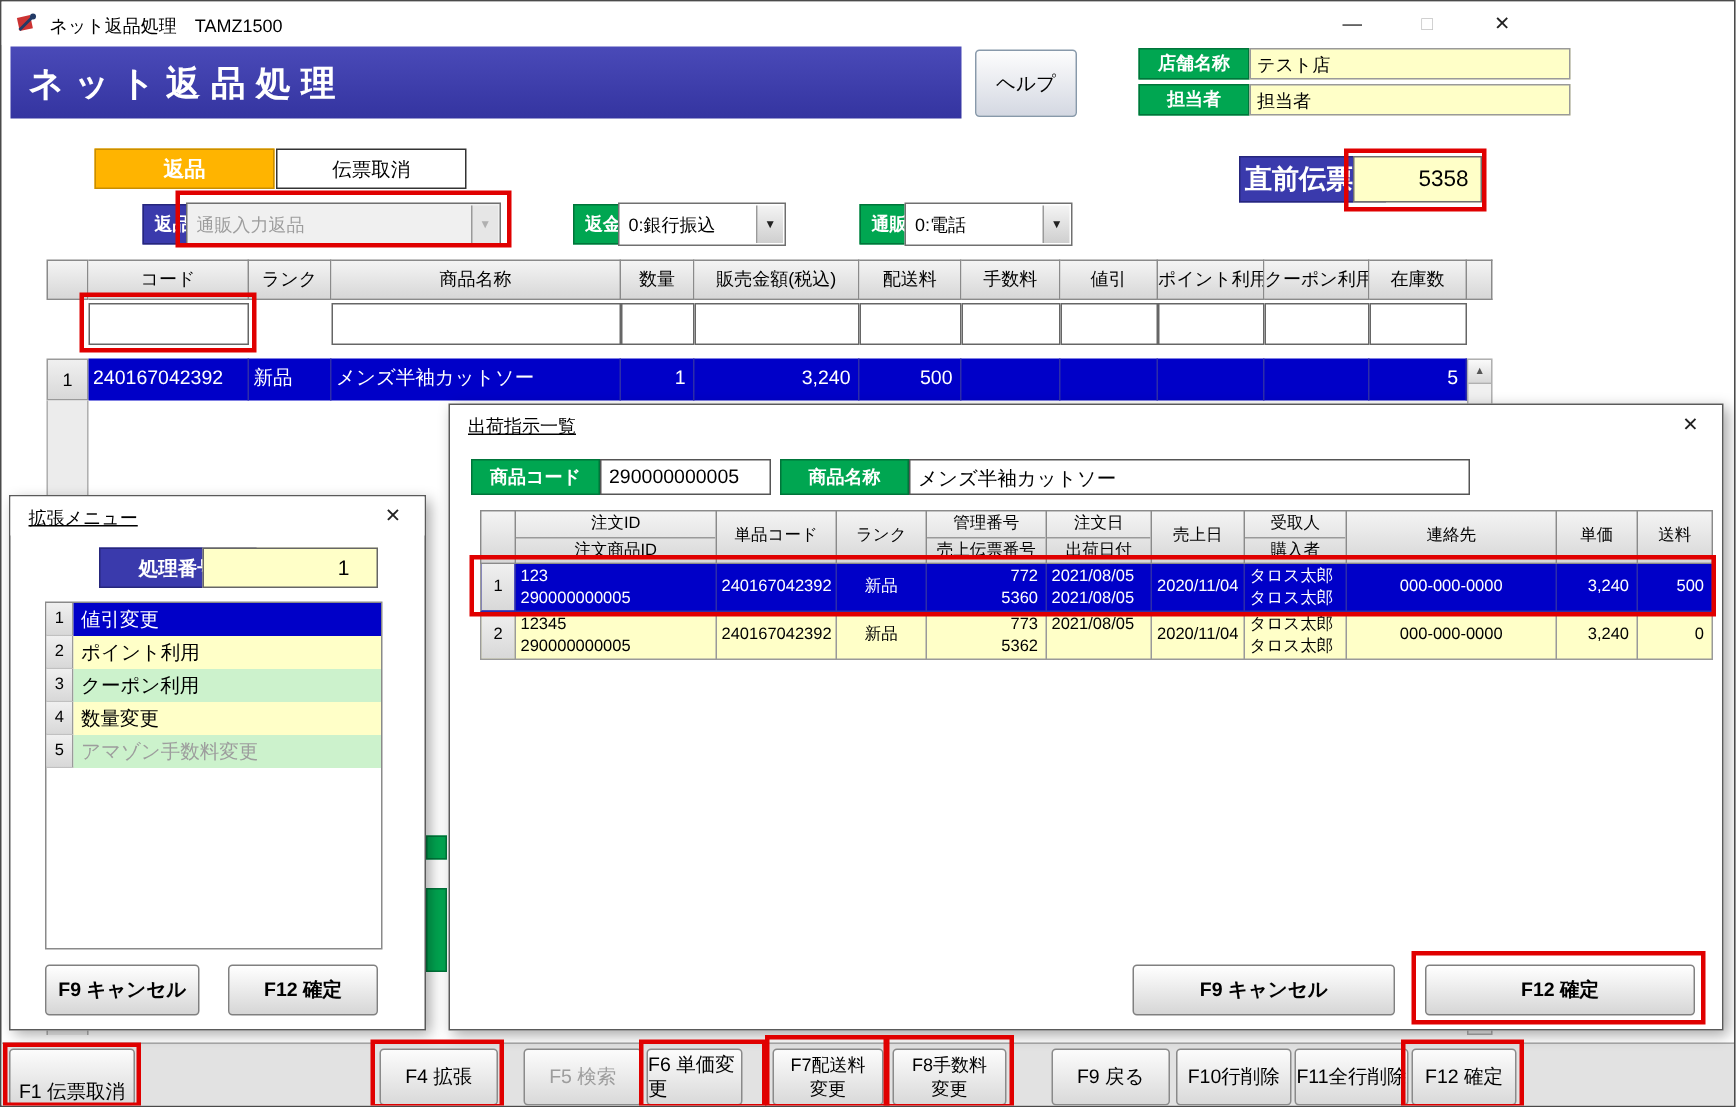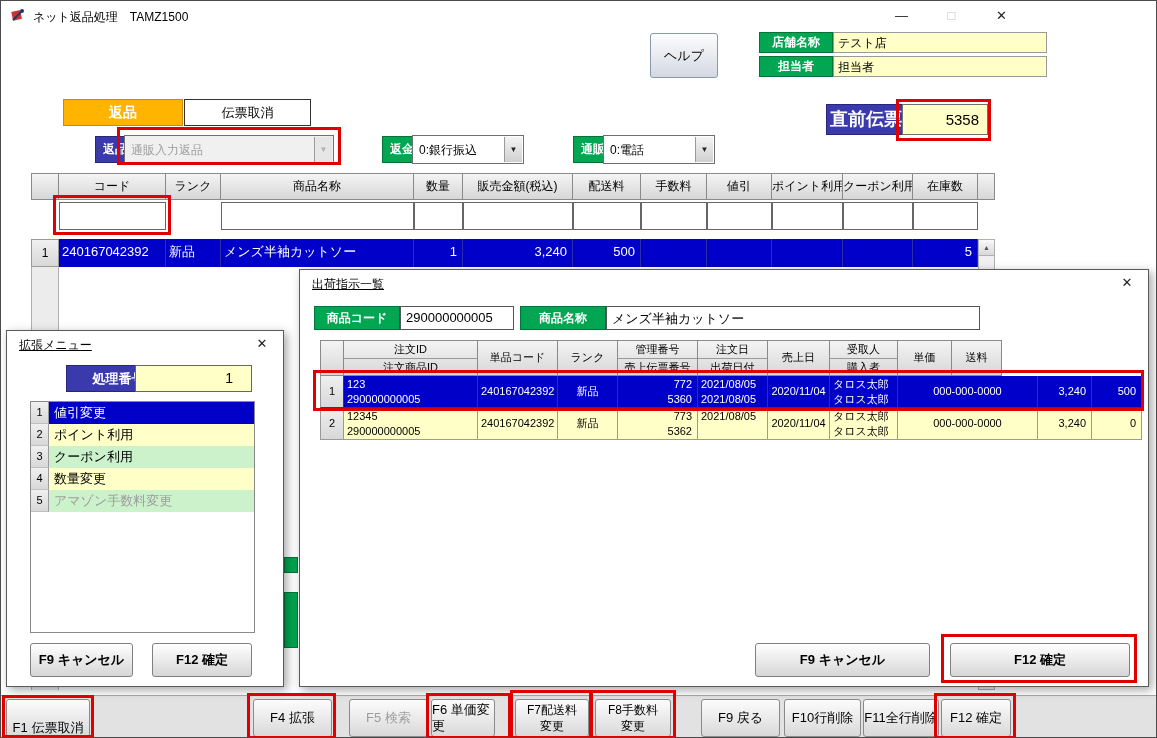--- a/index.html
+++ b/index.html
@@ -147,20 +147,21 @@
         <path d="M3 13 L13 3" stroke="#223a66" stroke-width="2"></path>
         <circle cx="12" cy="4" r="2" fill="#223a66"></circle>
       </svg>
     </span>
     <span class="title-text">ネット返品処理　TAMZ1500</span>
     <span class="winbtn" style="left:878px;">—</span>
     <span class="winbtn disabled" style="left:928px;">□</span>
     <span class="winbtn" style="left:978px;">✕</span>
   </div>
 
+  <div class="band-blue">ネット返品処理</div>
   <div class="btn-help">ヘルプ</div>
 
   <div class="abs lbl-green" style="left:722px;top:31px;width:74px;height:21px;line-height:19px;">店舗名称</div>
   <div class="abs fld-yellow" style="left:796px;top:31px;width:214px;height:21px;">テスト店</div>
   <div class="abs lbl-green" style="left:722px;top:55px;width:74px;height:21px;line-height:19px;">担当者</div>
   <div class="abs fld-yellow" style="left:796px;top:55px;width:214px;height:21px;">担当者</div>
 
   <div class="btn-return">返品</div>
   <div class="btn-void">伝票取消</div>
 
@@ -260,20 +261,21 @@
         </div>
         <div class="dh d-date">
           <div class="dh-top">注文日</div>
           <div class="dh-bot">出荷日付</div>
         </div>
         <div class="dh d-sales single">売上日</div>
         <div class="dh d-recv">
           <div class="dh-top">受取人</div>
           <div class="dh-bot">購入者</div>
         </div>
+        <div class="dh d-cont single">連絡先</div>
         <div class="dh d-price single">単価</div>
         <div class="dh d-post single">送料</div>
       </div>
 
       <div class="drow sel">
         <div class="dc d-no num">1</div>
         <div class="dc d-order two">
           <div>123</div>
           <div>290000000005</div>
         </div>

